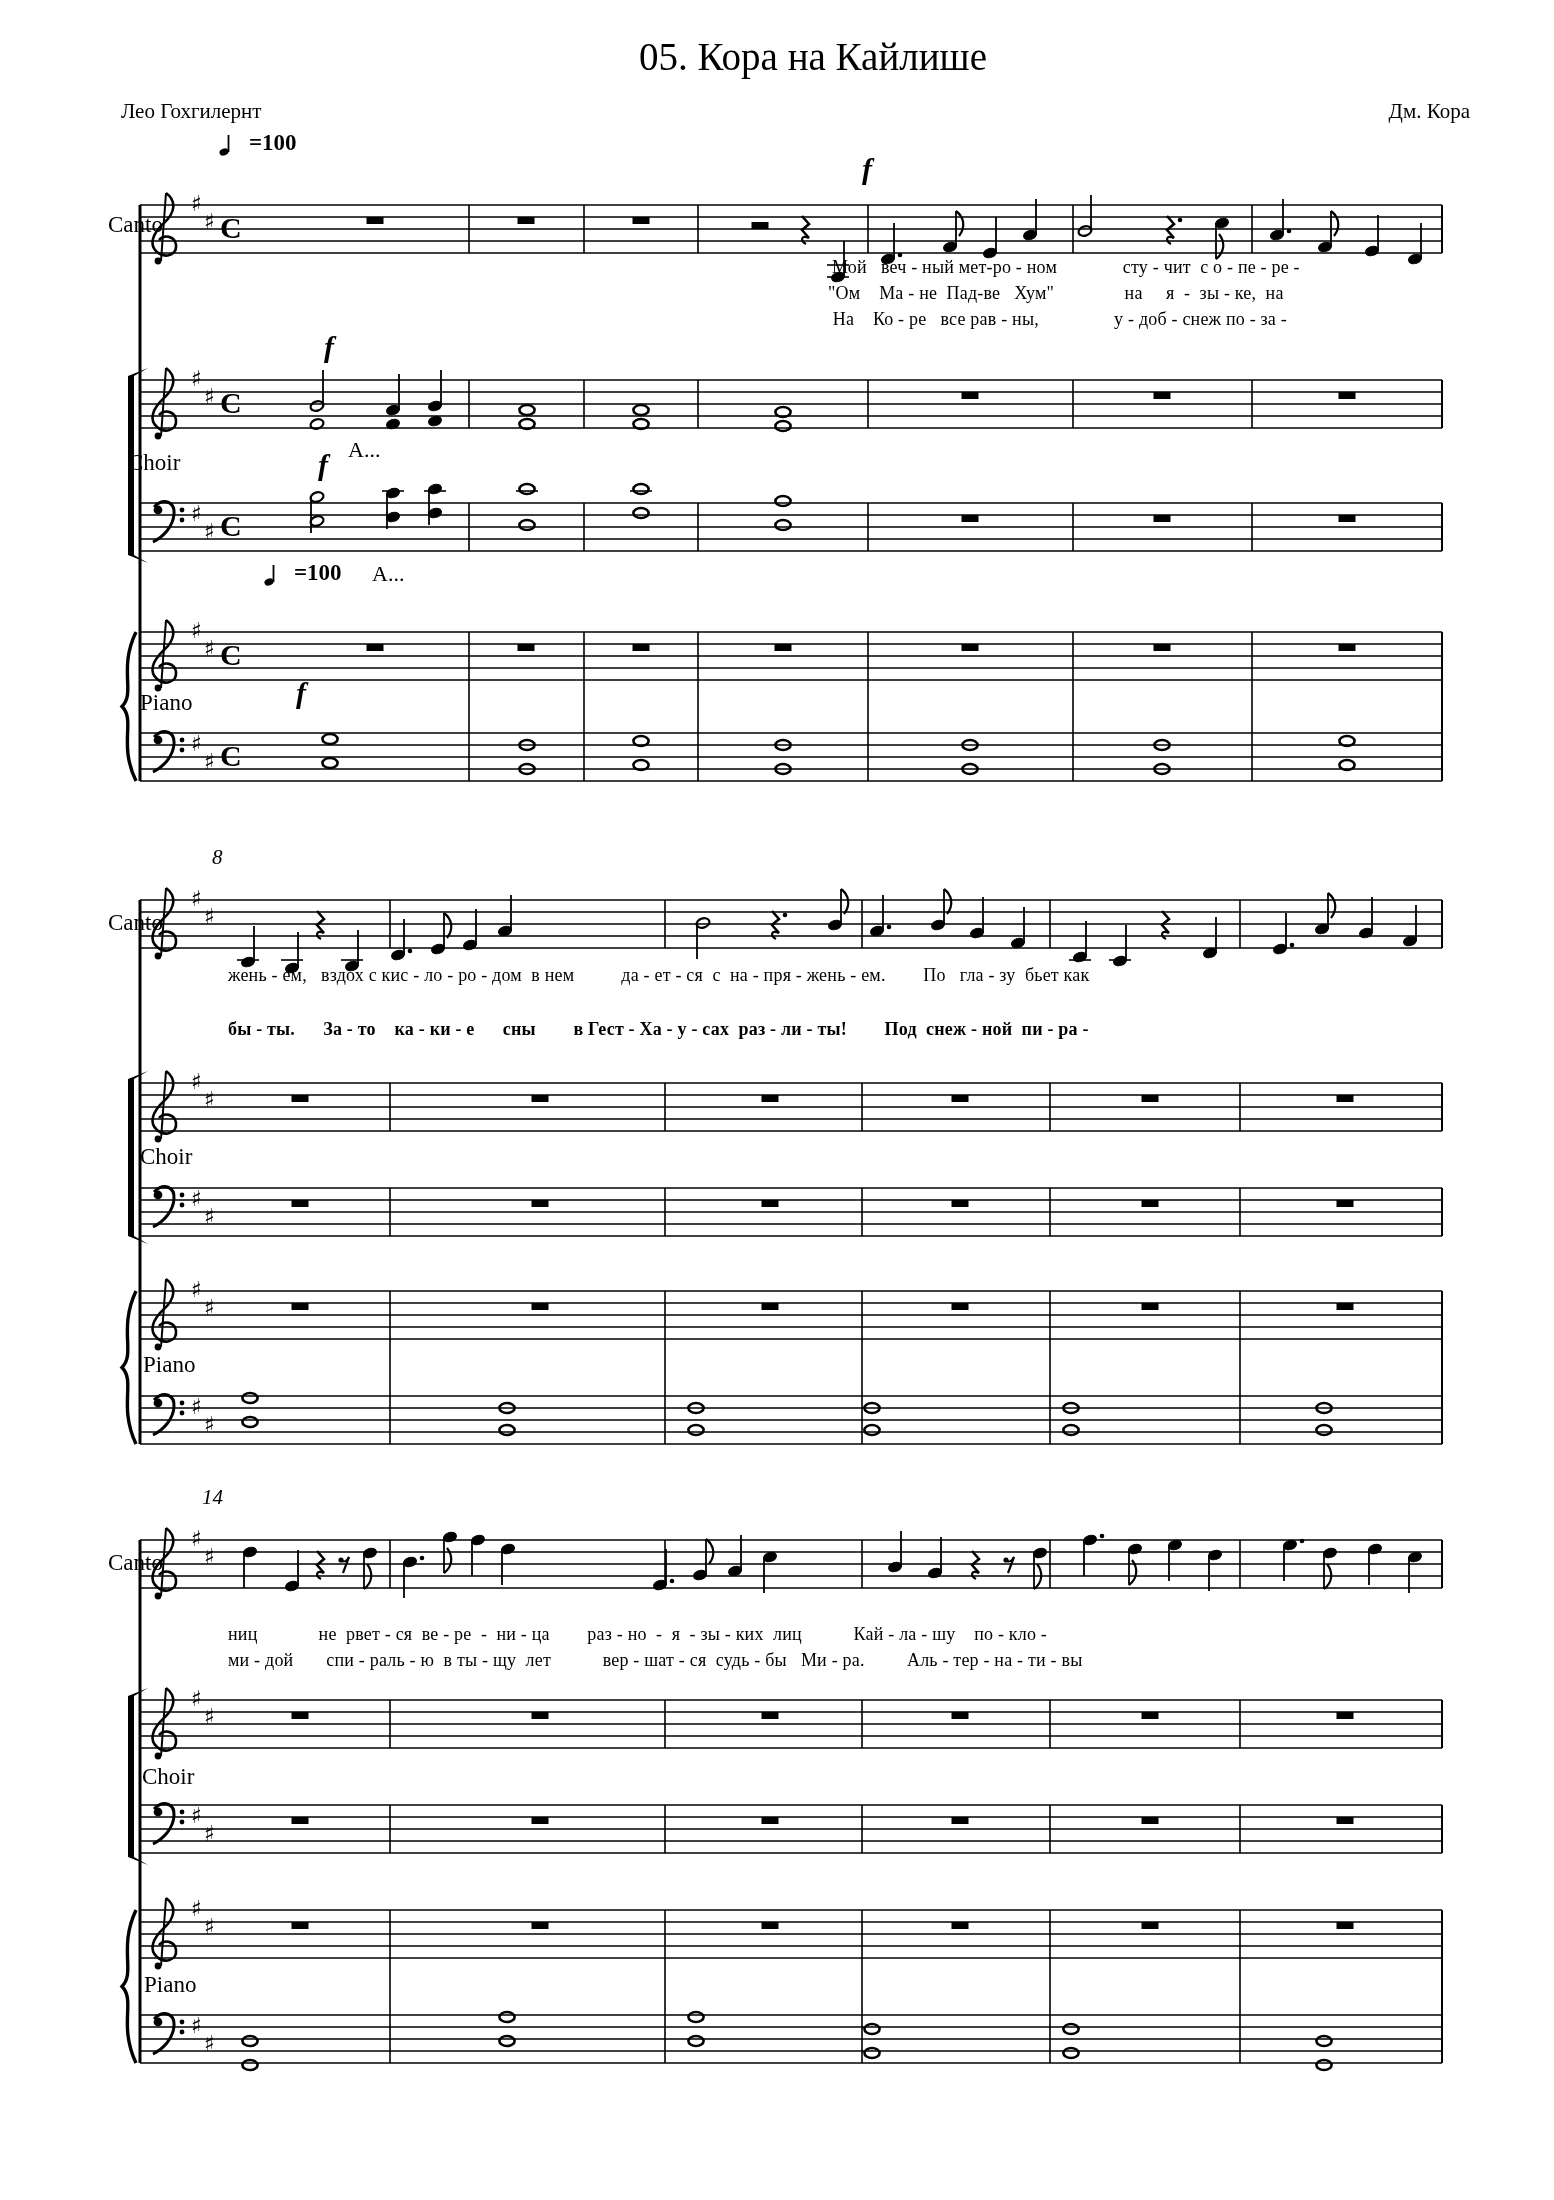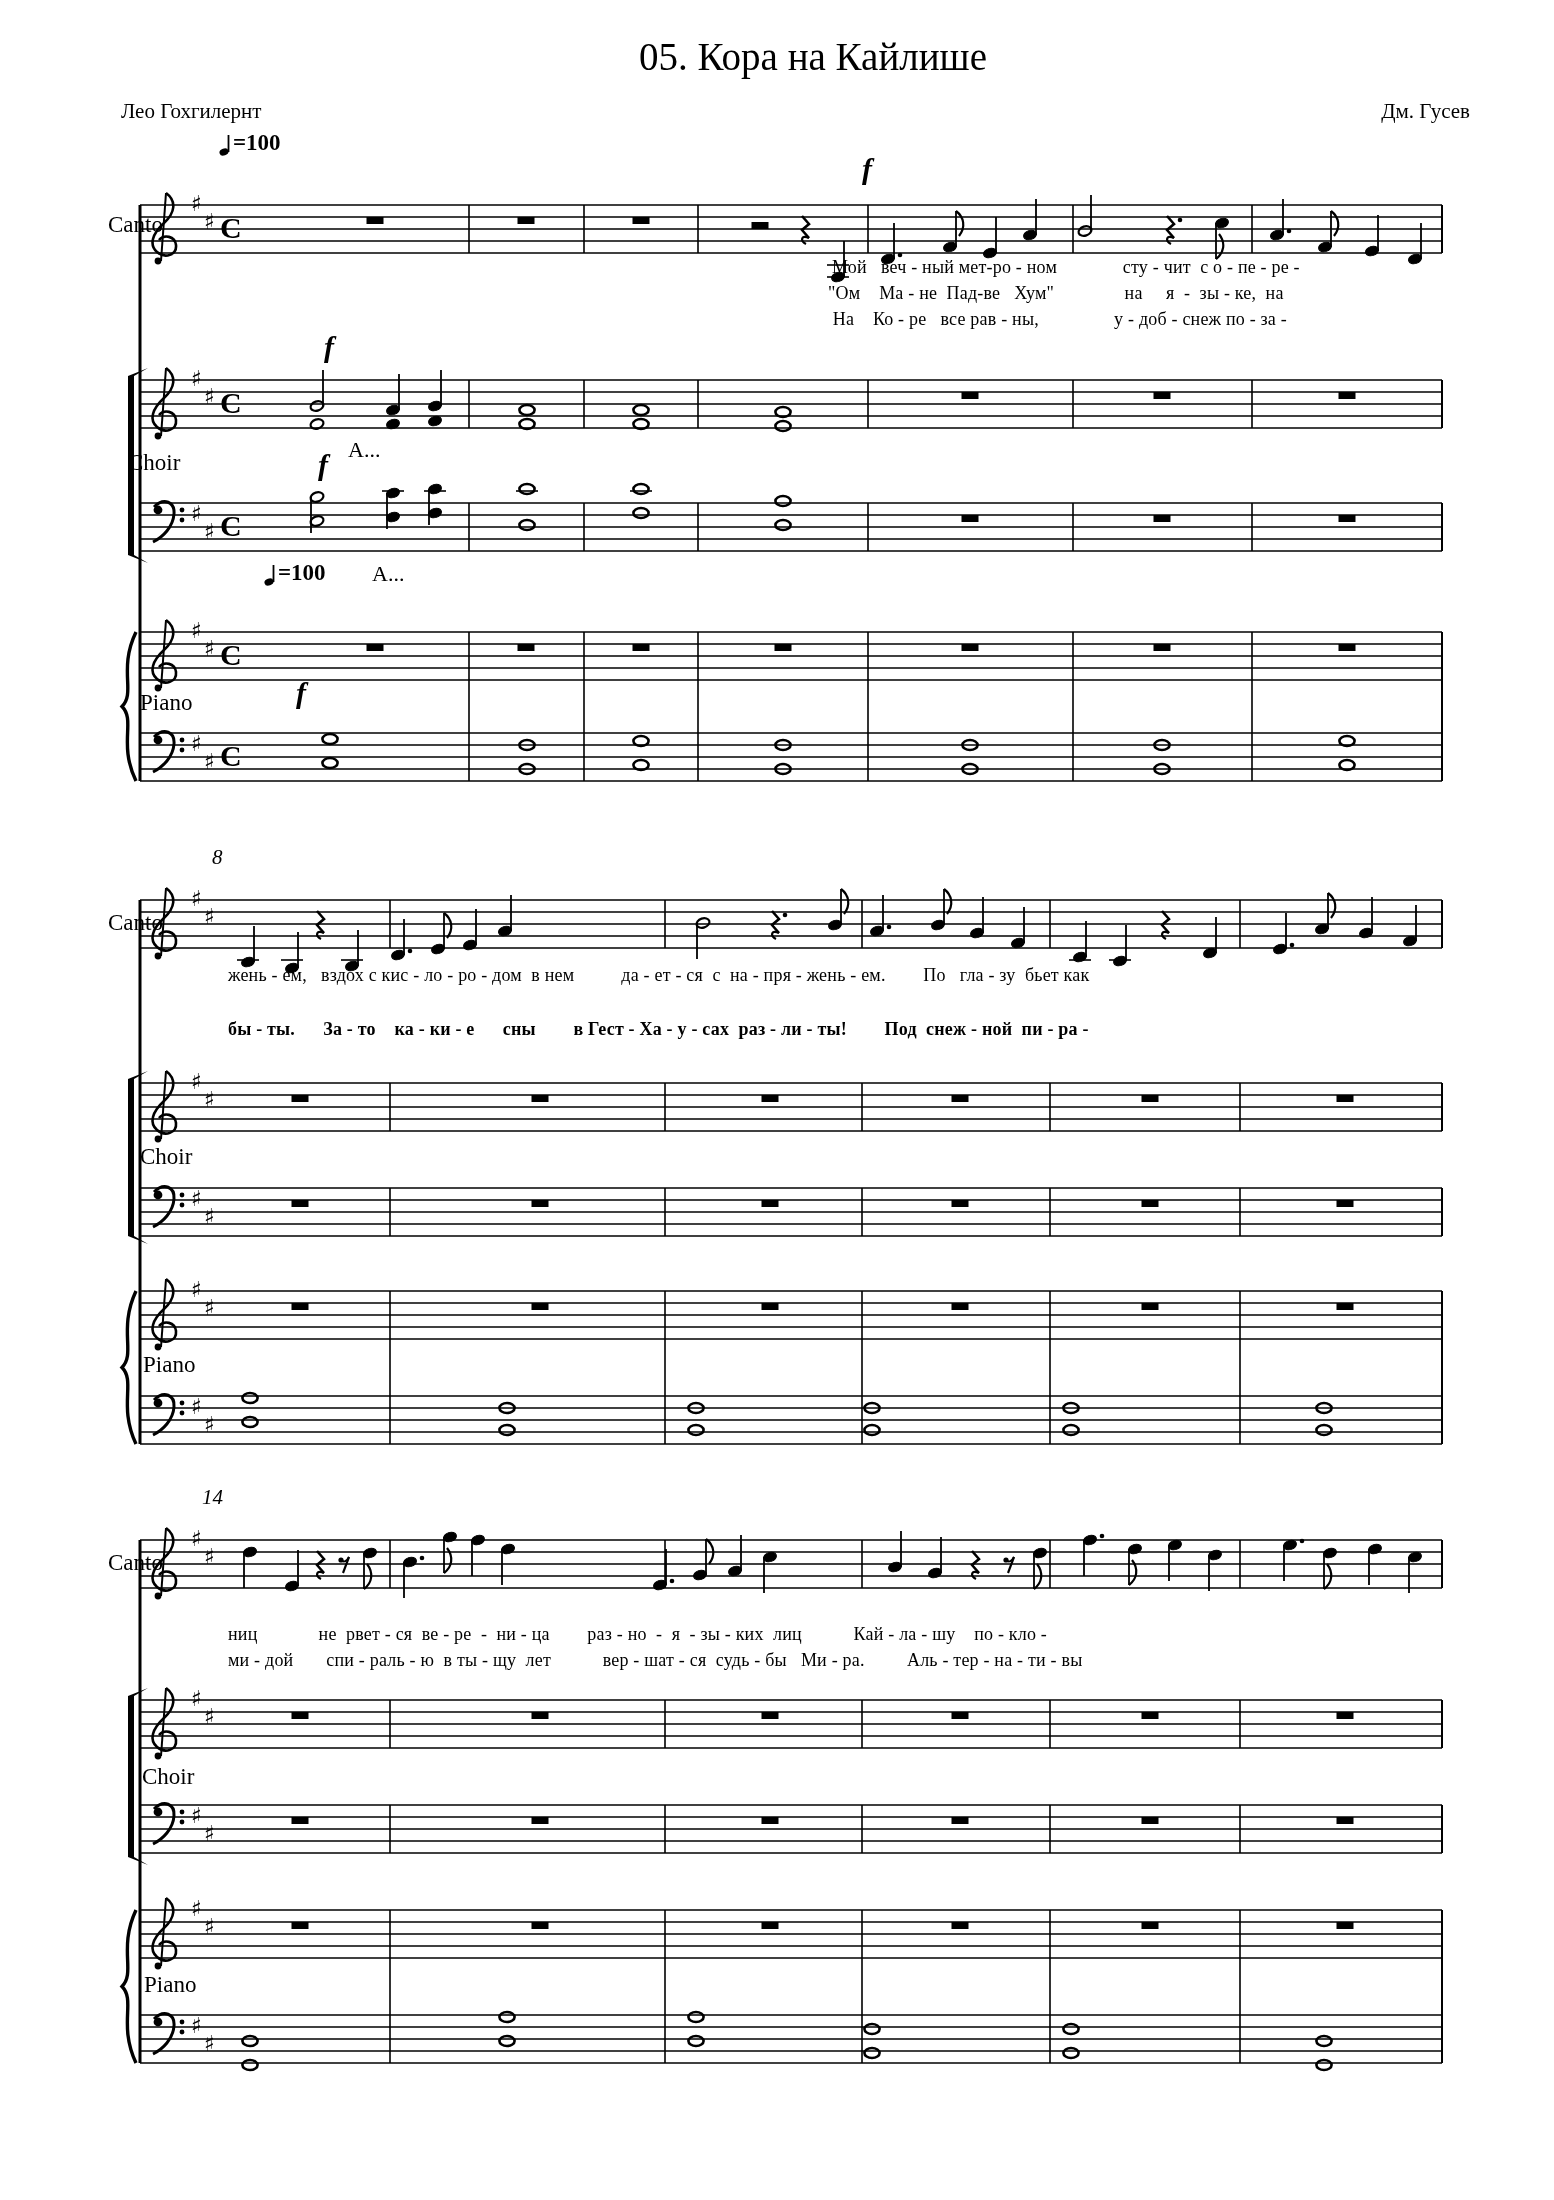--- a/index.html
+++ b/index.html
@@ -6,21 +6,21 @@
   #page{position:relative;width:1554px;height:2200px;background:#ffffff;
         font-family:"Liberation Serif", serif;color:#000;overflow:hidden;}
   #score{position:absolute;left:0;top:0;}
   .ov{position:absolute;white-space:pre;line-height:1.1;margin-left:36px;}
   .title{left:0;top:36px;width:100%;text-align:center;font-size:39px;}
   .credit{font-size:21px;top:100px;}
   .lyr{font-size:18px;letter-spacing:0.2px;}
   .dyn{font-size:30px;font-weight:bold;font-style:italic;font-family:"Liberation Serif",serif;}
   .lbl{font-size:23px;}
   .mnum{font-size:21px;font-style:italic;}
-  .tempo{font-size:23px;font-weight:bold;display:flex;align-items:flex-start;gap:2px;}
+  .tempo{font-size:23px;font-weight:bold;display:flex;align-items:flex-start;gap:18px;}
   .tempo svg{margin-top:3px;}
   .voc{font-size:22px;}
 </style>
 </head>
 <body>
 
 <div id="page">
   <svg id="score" width="1554" height="2200" viewBox="0 0 1554 2200">
       <g>
         <line x1="140" y1="205" x2="140" y2="781" stroke="#000000" stroke-width="3"></line>
@@ -976,21 +976,21 @@
           </g>
           <g>
             <ellipse cx="1324" cy="2065" rx="7.6" ry="5" fill="none" stroke="#000000" stroke-width="2.6"></ellipse>
           </g>
         </g>
       </g>
     </svg>
 
   <div class="ov title">05. Кора на Кайлише</div>
   <div class="ov credit" style="left:85px;">Лео Гохгилернт</div>
-  <div class="ov credit" style="right:84px;">Дм. Гусев</div>
+  <div class="ov credit" style="right:84px;">Дм. Кора</div>
 
   <div class="ov tempo" style="left:183px;top:130px;">
     <svg width="12" height="24" viewBox="0 0 12 24">
         <ellipse cx="5" cy="19" rx="4.6" ry="3.4" transform="rotate(-18 5 19)" fill="#000"></ellipse>
         <rect x="8.6" y="2" width="1.8" height="17" fill="#000"></rect>
       </svg>
     <span>=100</span>
   </div>
   <div class="ov tempo" style="left:228px;top:560px;">
     <svg width="12" height="24" viewBox="0 0 12 24">

